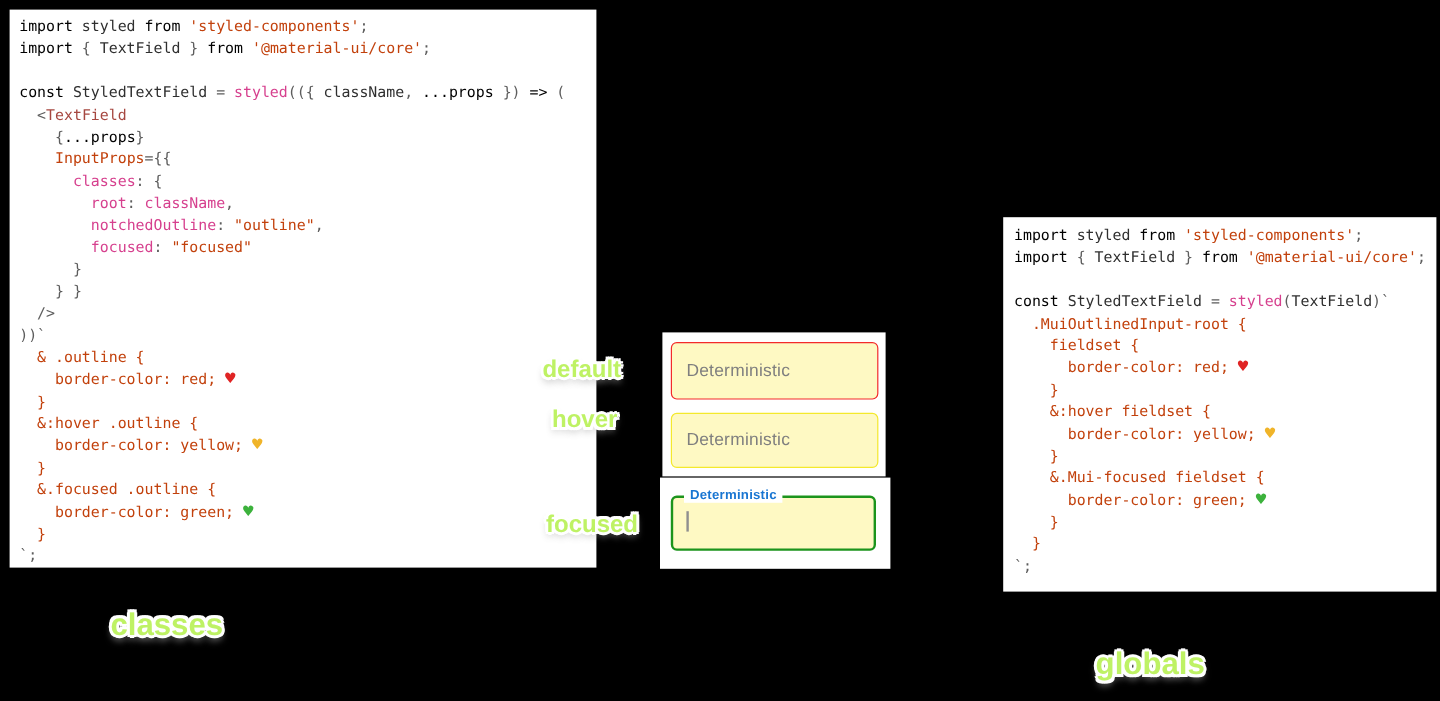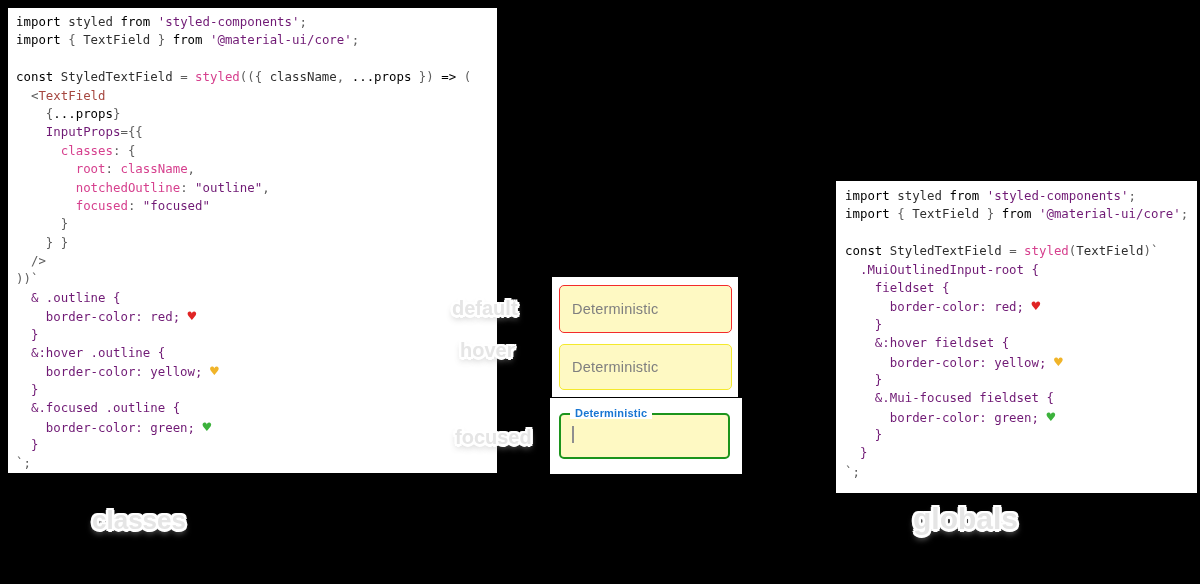--- a/index.html
+++ b/index.html
@@ -9,21 +9,21 @@
   .card{position:absolute;background:#ffffff}
   #left-card{left:8px;top:8px;width:489px;height:465px;padding:5px 0 0 8px}
   #right-card{left:836px;top:181px;width:361px;height:312px;padding:6px 0 0 9px}
 
   .code{font-family:"DejaVu Sans Mono",monospace;font-size:12.4px;line-height:18.4px;
         white-space:pre;color:#2f2f2f}
   .cl{height:18.4px}
   .t-k{color:#000000}          
   .t-d{color:#2f2f2f}          
   .t-g{color:#5d5d5d}          
-  .t-s{color:#701a75}          
+  .t-s{color:#c2410c}          
   .t-p{color:#d6408e}          
   .t-j{color:#a64740}          
   .t-o{color:#000000}          
   .t-hr{color:#e02424;font-size:14.5px}
   .t-hy{color:#f0b429;font-size:14.5px}
   .t-hg{color:#3cb23c;font-size:14.5px}
 
   #middle-card-a{left:552px;top:277px;width:186px;height:120px}
   #middle-card-b{left:550px;top:398px;width:192px;height:76px}
 
@@ -31,30 +31,30 @@
   #tf-default{left:7px;top:8px;width:173px;height:48px;border:1.7px solid #f32b2b}
   #tf-hover{left:7px;top:67px;width:173px;height:46px;border:1.7px solid #f4e92c}
   #tf-focused{left:9px;top:15px;width:171px;height:46px;border:2px solid #1c941c}
 
   .tf-label{position:absolute;left:12px;top:50%;transform:translateY(-50%);
             font-size:14.5px;color:#7f7f7f;letter-spacing:.2px}
   .notch-label{position:absolute;left:9px;top:-8px;background:#fff;padding:0 5px;
                font-size:11px;font-weight:bold;color:#1976d2;letter-spacing:.2px}
   .cursor{position:absolute;left:11px;top:11px;width:2px;height:17px;background:#8f8f8f}
 
-  .red-label{position:absolute;font-weight:bold;color:#e5e5e5;white-space:nowrap;
+  .red-label{position:absolute;font-weight:bold;color:#bef264;white-space:nowrap;
     text-shadow:
       -2px -2px 0 #fff, 2px -2px 0 #fff, -2px 2px 0 #fff, 2px 2px 0 #fff,
       -2.5px 0 0 #fff, 2.5px 0 0 #fff, 0 -2.5px 0 #fff, 0 2.5px 0 #fff,
       0 4px 6px rgba(170,170,170,.85)}
   #lbl-default{left:452px;top:297px;font-size:20px}
   #lbl-hover{left:460px;top:339px;font-size:20px}
   #lbl-focused{left:455px;top:426px;font-size:20px}
   #lbl-classes{left:92px;top:505px;font-size:26px}
-  #lbl-globals{left:913px;top:502px;font-size:30px}
+  #lbl-globals{left:913px;top:538px;font-size:26px}
 </style>
 </head>
 <body>
 
 <div class="card" id="left-card">
   <div class="code"><div class="cl"><span class="t-k">import </span><span class="t-d">styled </span><span class="t-k">from </span><span class="t-s">'styled-components'</span><span class="t-g">;</span></div><div class="cl"><span class="t-k">import </span><span class="t-g">{ </span><span class="t-d">TextField</span><span class="t-g"> } </span><span class="t-k">from </span><span class="t-s">'@material-ui/core'</span><span class="t-g">;</span></div><div class="cl">&nbsp;</div><div class="cl"><span class="t-k">const </span><span class="t-d">StyledTextField </span><span class="t-g">= </span><span class="t-p">styled</span><span class="t-g">(({ </span><span class="t-d">className</span><span class="t-g">, </span><span class="t-o">...props</span><span class="t-g"> }) </span><span class="t-o">=&gt;</span><span class="t-g"> (</span></div><div class="cl"><span class="t-g">  &lt;</span><span class="t-j">TextField</span></div><div class="cl"><span class="t-g">    {</span><span class="t-o">...props</span><span class="t-g">}</span></div><div class="cl"><span class="t-g">    </span><span class="t-s">InputProps</span><span class="t-g">={{</span></div><div class="cl"><span class="t-g">      </span><span class="t-p">classes</span><span class="t-g">: {</span></div><div class="cl"><span class="t-g">        </span><span class="t-p">root</span><span class="t-g">: </span><span class="t-p">className</span><span class="t-g">,</span></div><div class="cl"><span class="t-g">        </span><span class="t-p">notchedOutline</span><span class="t-g">: </span><span class="t-s">"outline"</span><span class="t-g">,</span></div><div class="cl"><span class="t-g">        </span><span class="t-p">focused</span><span class="t-g">: </span><span class="t-s">"focused"</span></div><div class="cl"><span class="t-g">      }</span></div><div class="cl"><span class="t-g">    } }</span></div><div class="cl"><span class="t-g">  /&gt;</span></div><div class="cl"><span class="t-g">))`</span></div><div class="cl"><span class="t-s">  &amp; .outline {</span></div><div class="cl"><span class="t-s">    border-color: red; </span><span class="t-hr">♥</span></div><div class="cl"><span class="t-s">  }</span></div><div class="cl"><span class="t-s">  &amp;:hover .outline {</span></div><div class="cl"><span class="t-s">    border-color: yellow; </span><span class="t-hy">♥</span></div><div class="cl"><span class="t-s">  }</span></div><div class="cl"><span class="t-s">  &amp;.focused .outline {</span></div><div class="cl"><span class="t-s">    border-color: green; </span><span class="t-hg">♥</span></div><div class="cl"><span class="t-s">  }</span></div><div class="cl"><span class="t-g">`;</span></div></div>
 </div>
 
 <div class="card" id="right-card">
   <div class="code"><div class="cl"><span class="t-k">import </span><span class="t-d">styled </span><span class="t-k">from </span><span class="t-s">'styled-components'</span><span class="t-g">;</span></div><div class="cl"><span class="t-k">import </span><span class="t-g">{ </span><span class="t-d">TextField</span><span class="t-g"> } </span><span class="t-k">from </span><span class="t-s">'@material-ui/core'</span><span class="t-g">;</span></div><div class="cl">&nbsp;</div><div class="cl"><span class="t-k">const </span><span class="t-d">StyledTextField </span><span class="t-g">= </span><span class="t-p">styled</span><span class="t-g">(</span><span class="t-d">TextField</span><span class="t-g">)`</span></div><div class="cl"><span class="t-s">  .MuiOutlinedInput-root {</span></div><div class="cl"><span class="t-s">    fieldset {</span></div><div class="cl"><span class="t-s">      border-color: red; </span><span class="t-hr">♥</span></div><div class="cl"><span class="t-s">    }</span></div><div class="cl"><span class="t-s">    &amp;:hover fieldset {</span></div><div class="cl"><span class="t-s">      border-color: yellow; </span><span class="t-hy">♥</span></div><div class="cl"><span class="t-s">    }</span></div><div class="cl"><span class="t-s">    &amp;.Mui-focused fieldset {</span></div><div class="cl"><span class="t-s">      border-color: green; </span><span class="t-hg">♥</span></div><div class="cl"><span class="t-s">    }</span></div><div class="cl"><span class="t-s">  }</span></div><div class="cl"><span class="t-g">`;</span></div></div>

